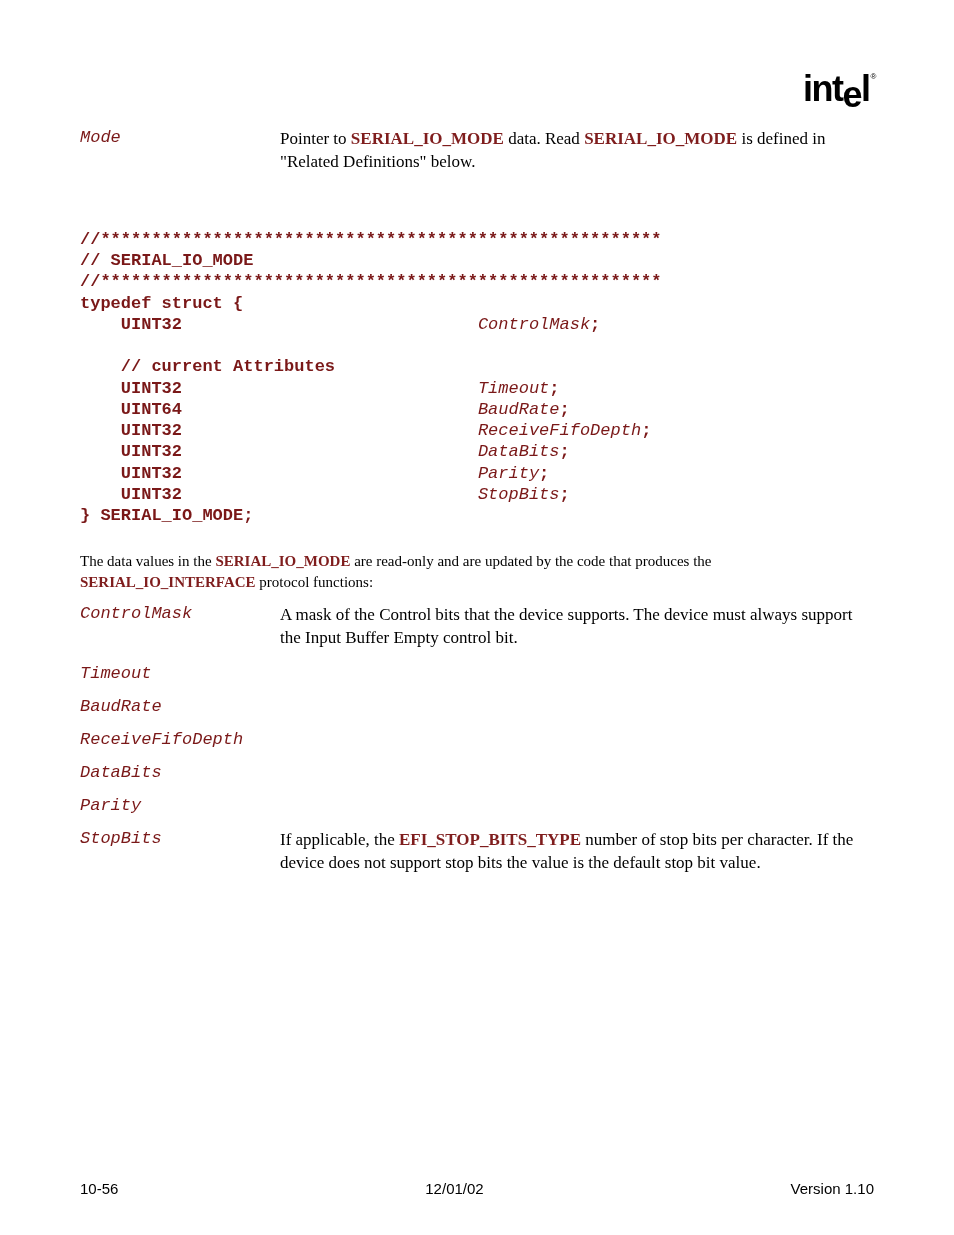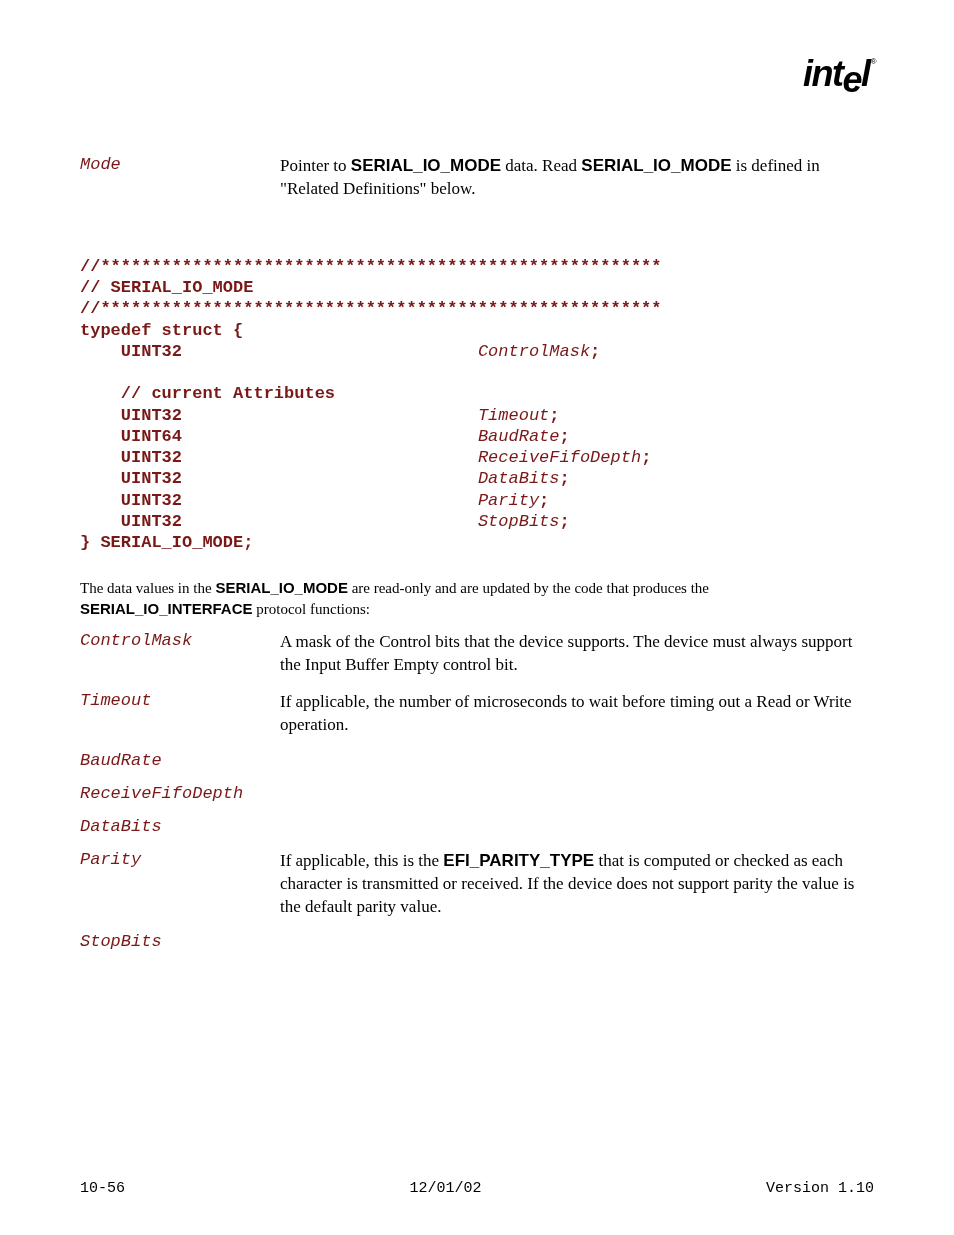--- a/index.html
+++ b/index.html
@@ -14,66 +14,65 @@
   }
   .page {
     padding: 60px 80px 50px 80px;
     box-sizing: border-box;
     width: 100%;
     height: 100%;
     position: relative;
   }
   .logo {
     position: absolute;
-    top: 53px;
+    top: 68px;
     right: 80px;
     font-family: Arial, Helvetica, sans-serif;
     font-weight: 700;
     font-size: 36px;
     letter-spacing: -1.5px;
     color: #000;
-    font-style: italic;
   }
   .logo .dropped {
     display: inline-block;
     transform: translateY(6px);
   }
   .logo .reg {
     font-size: 8px;
     vertical-align: top;
     position: relative;
     top: 4px;
     left: 1px;
     font-weight: 400;
   }
   .content {
-    margin-top: 95px;
+    margin-top: 68px;
   }
   .param-row {
     display: flex;
     align-items: flex-start;
     margin-bottom: 10px;
   }
   .param-label {
     width: 200px;
     flex-shrink: 0;
     font-family: "Courier New", monospace;
     font-style: italic;
     color: #7a1818;
     font-size: 17px;
   }
   .param-desc {
     flex: 1;
     font-size: 17px;
     line-height: 1.35;
   }
   .code-bold {
-    font-family: Liberation Sans, sans-serif;
+    font-family: Liberation Serif, serif;
     font-weight: 700;
-    color: #000000;
+    color: #7f1d1d;
   }
   .code-block {
     font-family: "Courier New", monospace;
     font-weight: 700;
     color: #7a1818;
     font-size: 17px;
     line-height: 1.25;
     white-space: pre;
     margin: 55px 0 25px 0;
   }
@@ -90,21 +89,21 @@
     margin-top: 8px;
   }
   .defs .param-row {
     margin-bottom: 14px;
   }
   .footer {
     position: absolute;
     bottom: 38px;
     left: 80px;
     right: 80px;
-    font-family: Liberation Mono, monospace;
+    font-family: Liberation Sans, sans-serif;
     font-size: 15px;
     display: flex;
     justify-content: space-between;
   }
 </style>
 </head>
 <body>
 
 <div class="page">
   <div class="logo">
@@ -141,44 +140,43 @@
 
     <div class="defs">
 
       <div class="param-row">
         <div class="param-label">ControlMask</div>
         <div class="param-desc">A mask of the Control bits that the device supports.  The device must always support the Input Buffer Empty control bit.</div>
       </div>
 
       <div class="param-row">
         <div class="param-label">Timeout</div>
-        <div class="param-desc">If applicable, the number of microseconds to wait before timing out a Read or Write operation.</div>
       </div>
 
       <div class="param-row">
         <div class="param-label">BaudRate</div>
       </div>
 
       <div class="param-row">
         <div class="param-label">ReceiveFifoDepth</div>
       </div>
 
       <div class="param-row">
         <div class="param-label">DataBits</div>
       </div>
 
       <div class="param-row">
         <div class="param-label">Parity</div>
-        <div class="param-desc">
-          <span>If applicable, this is the </span><span class="code-bold">EFI_PARITY_TYPE</span><span> that is computed or checked as each character is transmitted or received.  If the device does not support parity the value is the default parity value.</span>
-        </div>
       </div>
 
       <div class="param-row">
         <div class="param-label">StopBits</div>
+        <div class="param-desc">
+          <span>If applicable, the </span><span class="code-bold">EFI_STOP_BITS_TYPE</span><span> number of stop bits per character.  If the device does not support stop bits the value is the default stop bit value.</span>
+        </div>
       </div>
 
     </div>
 
   </div>
 
   <div class="footer">
     <span>10-56</span>
     <span>12/01/02</span>
     <span>Version 1.10</span>

